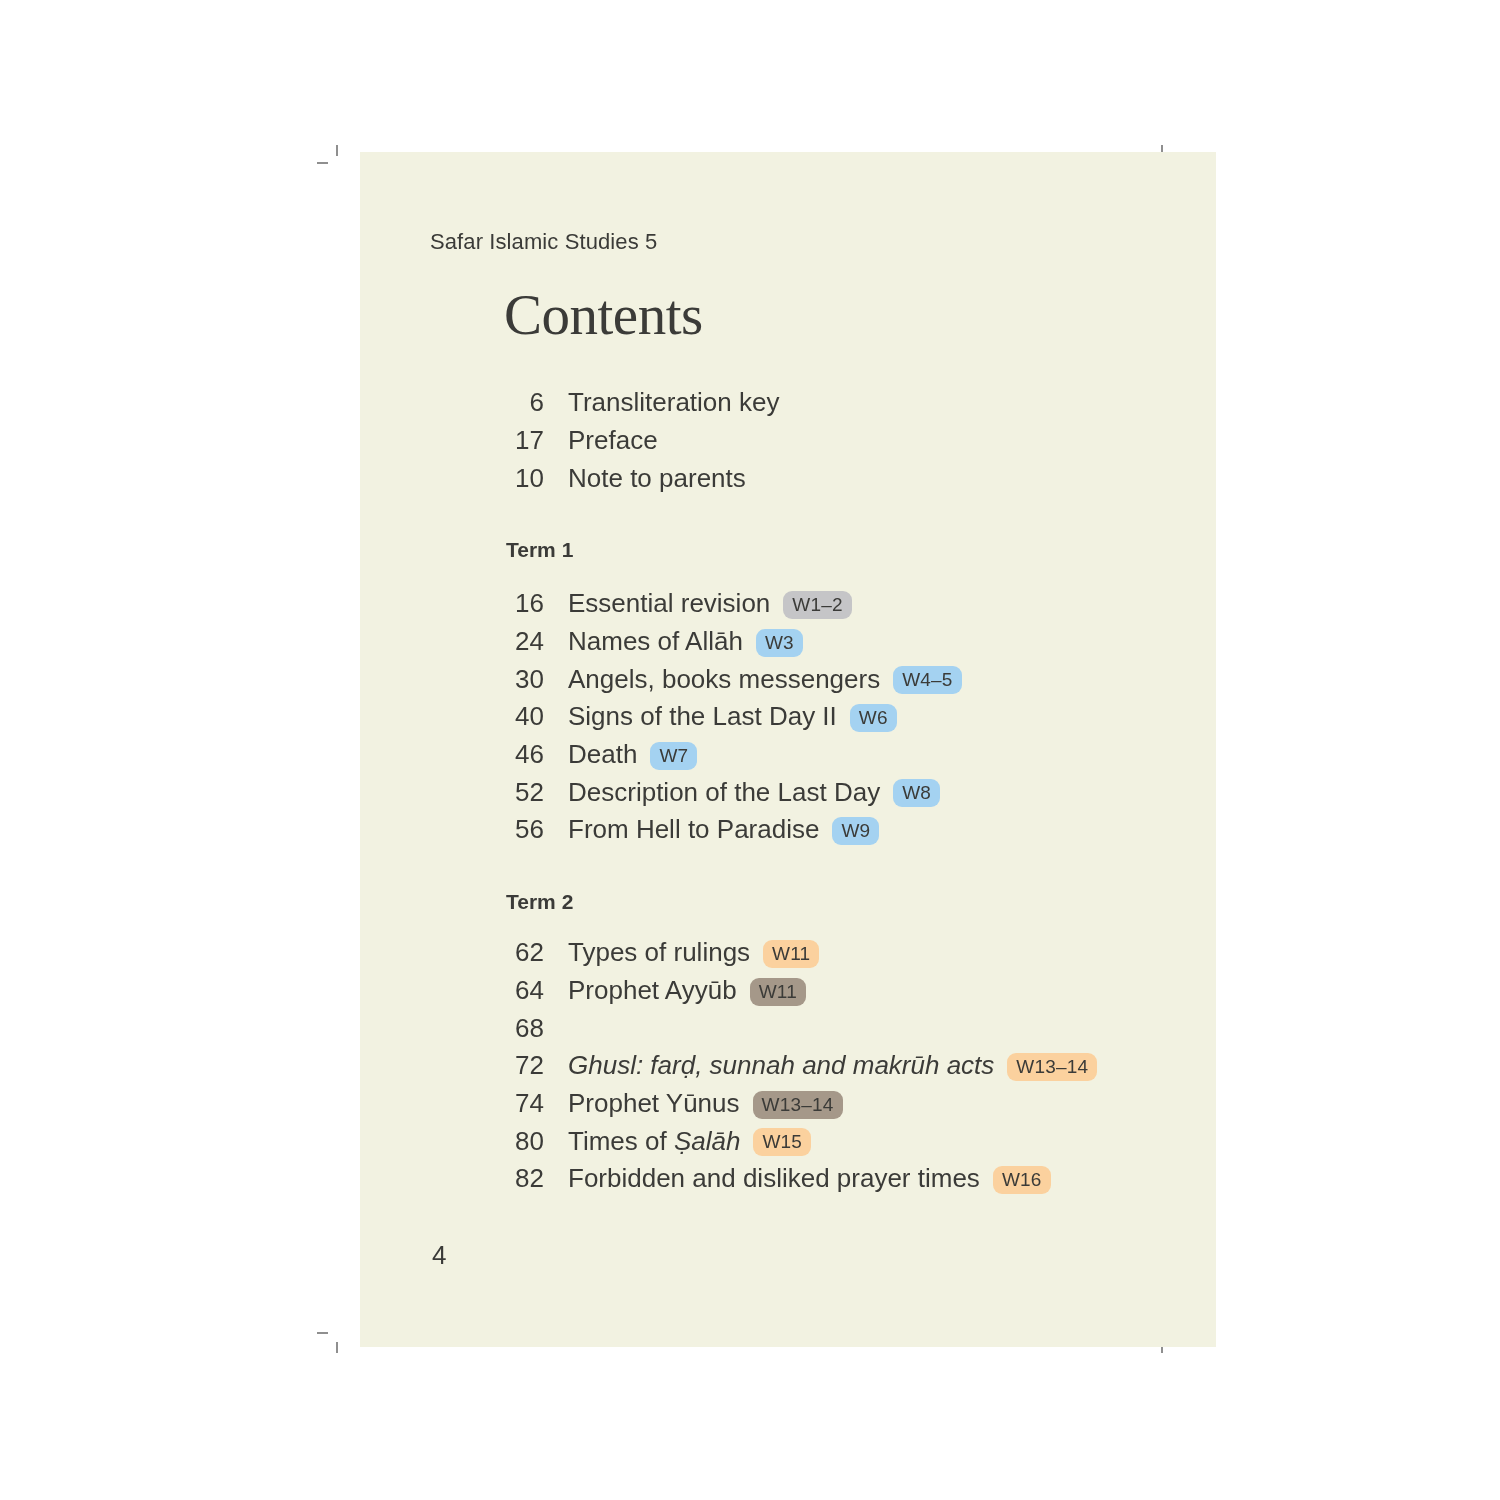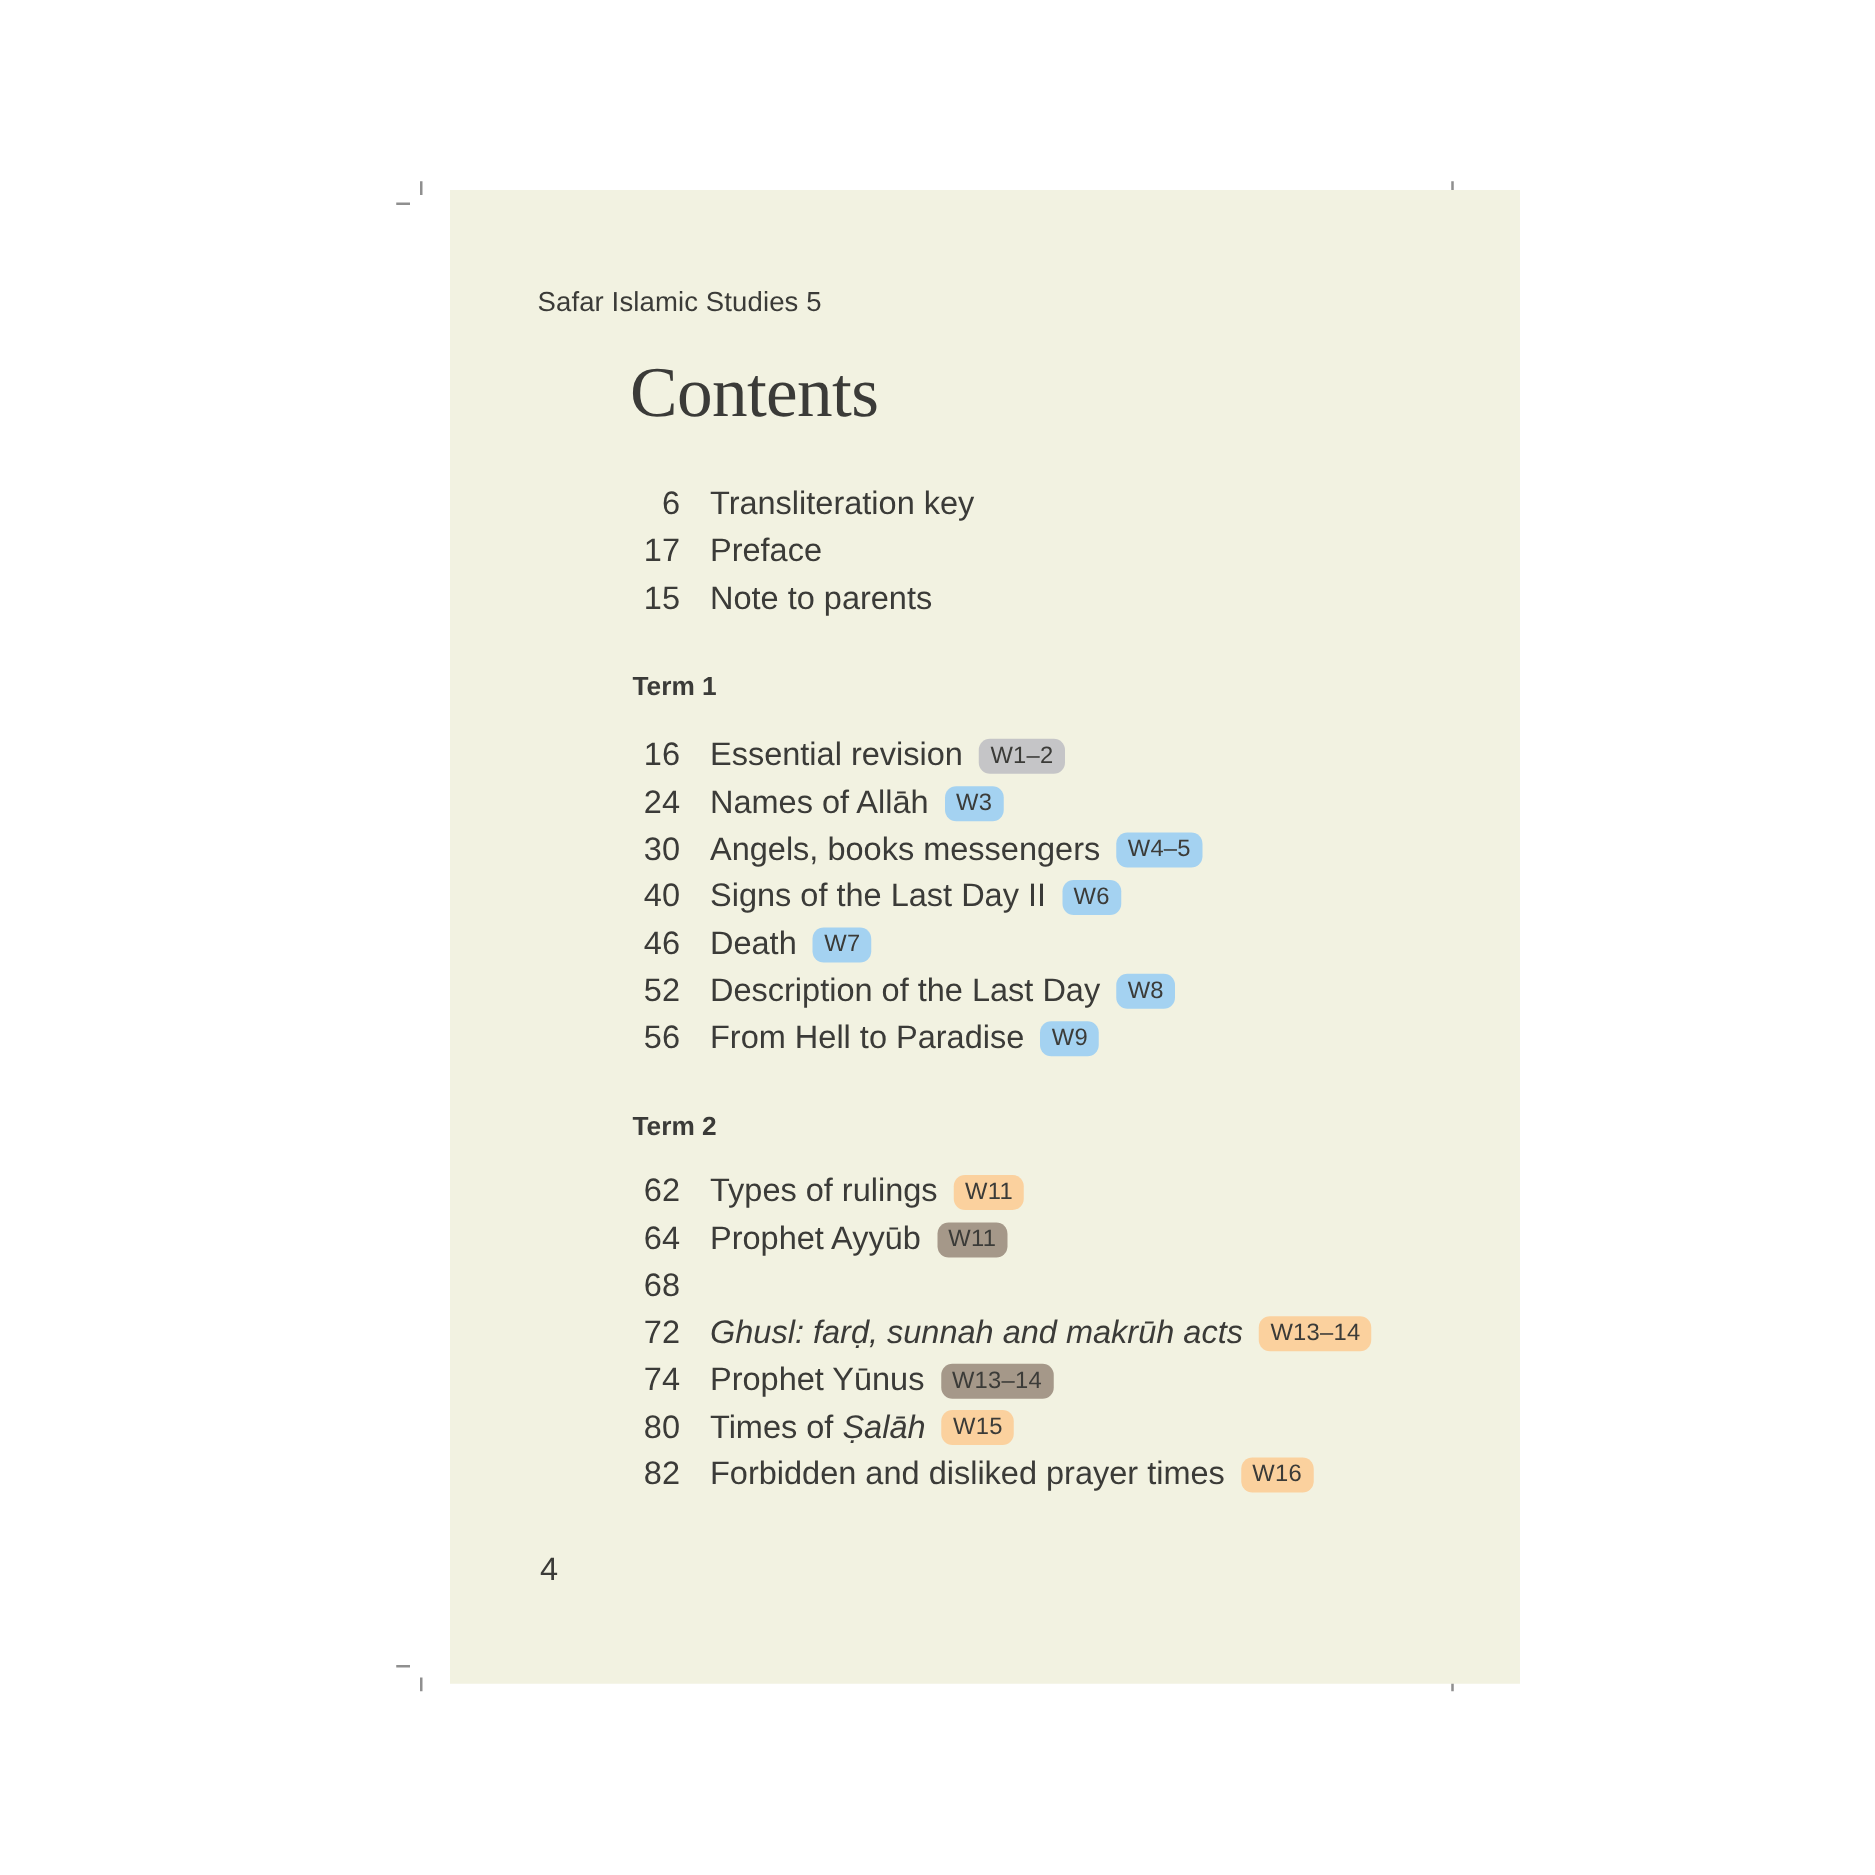--- a/index.html
+++ b/index.html
@@ -130,21 +130,21 @@
   <ul class="toc-list" id="front-list">
       <li class="toc-row">
         <span class="toc-num">6</span>
         <span class="toc-title"><span>Transliteration key</span></span>
       </li>
       <li class="toc-row">
         <span class="toc-num">17</span>
         <span class="toc-title"><span>Preface</span></span>
       </li>
       <li class="toc-row">
-        <span class="toc-num">15</span>
+        <span class="toc-num">10</span>
         <span class="toc-title"><span>Note to parents</span></span>
       </li>
     </ul>
 
   <h2 class="section-heading" id="term1-heading">Term 1</h2>
   <ul class="toc-list" id="term1-rows">
       <li class="toc-row">
         <span class="toc-num">16</span>
         <span class="toc-title"><span>Essential revision</span><span class="badge badge-gray">W1–2</span></span>
       </li>

